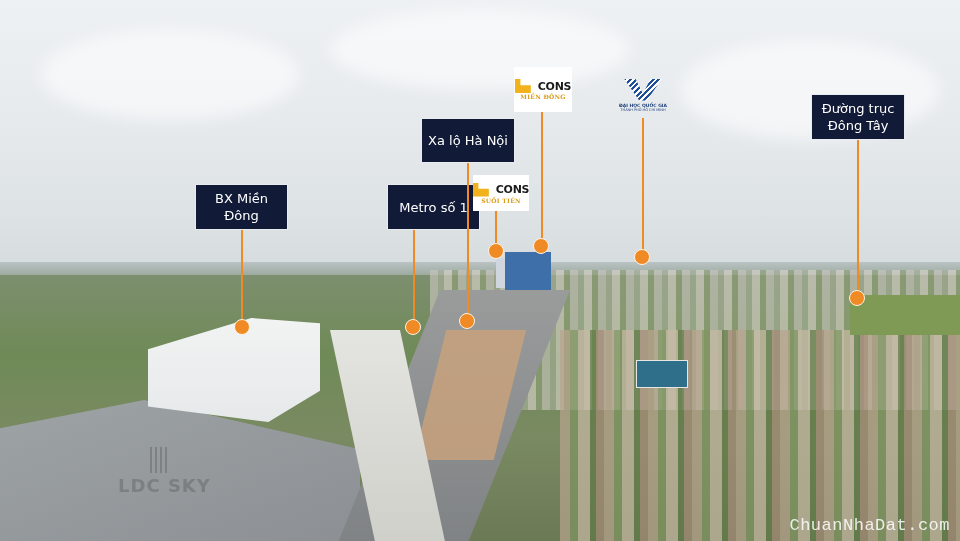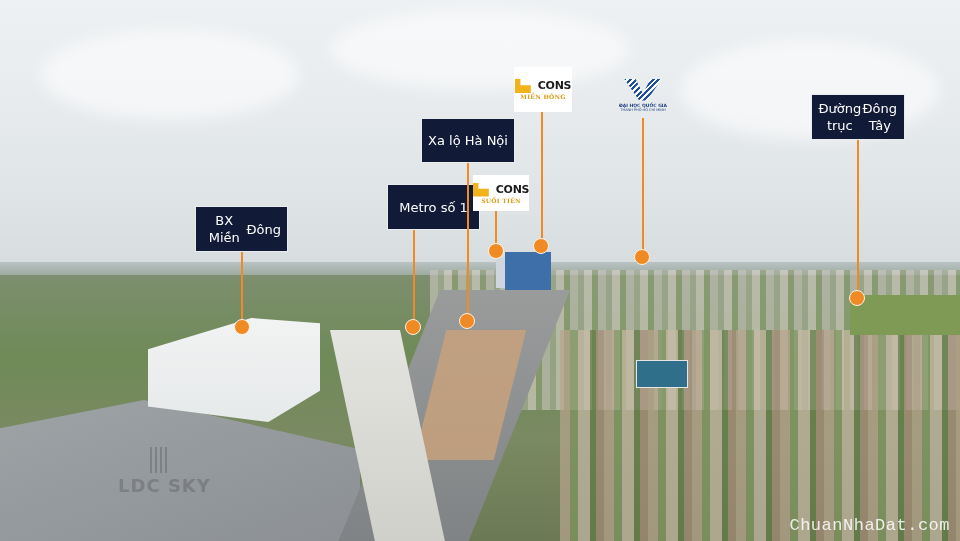--- a/index.html
+++ b/index.html
@@ -29,23 +29,23 @@
   .metro { position:absolute; left:330px; top:330px; width:70px; height:220px;
     background: linear-gradient(180deg,#e4e4e0,#cfcfca); transform: skewX(12deg); transform-origin: top left; }
   .dirt { position:absolute; left:430px; top:330px; width:80px; height:130px; background:#caa27a; opacity:0.8; transform: skewX(-14deg); }
   .field { position:absolute; left:850px; top:295px; width:110px; height:40px; background:#7e9a55; }
   .billboard { position:absolute; left:636px; top:360px; width:50px; height:26px; background:#2f6f8a; border:1px solid #e6e6e6; }
 
   .leader { position:absolute; width:2px; background:#f08a24; }
   .dot { position:absolute; width:16px; height:16px; border-radius:50%; background:#f08a24; border:1px solid #fff3e6; box-sizing:border-box; }
   .label { position:absolute; background:#111a36; color:#ffffff; font-family:"DejaVu Sans", sans-serif;
     font-size:13px; line-height:17px; text-align:center; padding:5px 6px; box-sizing:border-box;
-    display:flex; align-items:center; justify-content:center; border:1px solid #e9ecef; }
+    display:flex; flex-direction:column; align-items:center; justify-content:center; border:1px solid #e9ecef; }
   .logo { position:absolute; background:#ffffff; box-sizing:border-box; display:flex; flex-direction:column; align-items:center; justify-content:center; }
-  .bcons-mark { display:flex; align-items:flex-start; gap:7px; }
+  .bcons-mark { display:flex; align-items:center; gap:7px; }
   .bcons-b { width:16px; height:14px; background:#f2b21b; clip-path: polygon(0 0, 35% 0, 35% 45%, 100% 45%, 100% 100%, 0 100%); }
   .bcons-text { font-family:"DejaVu Sans", sans-serif; font-weight:bold; color:#1b1b1b; font-size:11px; letter-spacing:-0.3px; }
   .bcons-sub { font-family:"DejaVu Serif", serif; font-size:6px; color:#d99a12; font-weight:bold; letter-spacing:0.3px; }
   .dhqg-mark { width:38px; height:22px;
     background: repeating-linear-gradient(135deg, #1d4f9b 0 2px, #ffffff 2px 4px);
     clip-path: polygon(0 0, 30% 0, 50% 70%, 70% 0, 100% 0, 60% 100%, 40% 100%); }
   .dhqg-text { font-size:4.5px; color:#1d3f7a; font-weight:bold; margin-top:2px; white-space:nowrap; }
   .dhqg-sub { font-size:3.5px; color:#1d3f7a; white-space:nowrap; }
   .watermark { position:absolute; right:10px; bottom:6px; font-family:Liberation Mono, monospace; font-size:17px; color:rgba(255,255,255,0.85); letter-spacing:0.5px; }
   .ldc { position:absolute; left:118px; top:475px; font-family:"DejaVu Sans", sans-serif; font-size:18px; font-weight:bold; color:rgba(80,80,80,0.35); letter-spacing:1px; }
@@ -70,21 +70,21 @@
   <div class="parking"></div>
   <div class="building"></div>
   <div class="road"></div>
   <div class="dirt"></div>
   <div class="metro"></div>
   <div class="billboard"></div>
 </div>
 
 <div class="leader" style="left:241px;top:230px;height:90px;"></div>
 <div class="dot" style="left:234px;top:319px;"></div>
-<div class="label" style="left:195px;top:184px;width:93px;height:46px;margin-top:22px;">
+<div class="label" style="left:195px;top:184px;width:93px;height:46px;">
   <span>BX Miền</span>
   <span>Đông</span>
 </div>
 
 <div class="leader" style="left:413px;top:230px;height:90px;"></div>
 <div class="dot" style="left:405px;top:319px;"></div>
 <div class="label" style="left:387px;top:184px;width:93px;height:46px;">
   <span>Metro số 1</span>
 </div>
 

